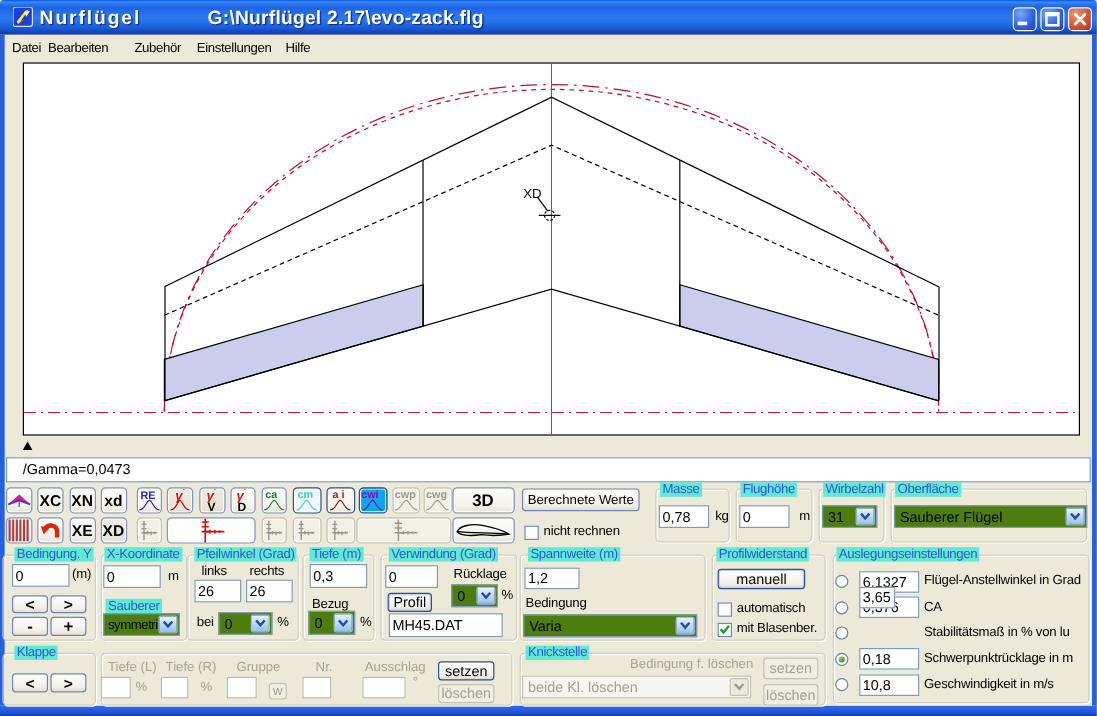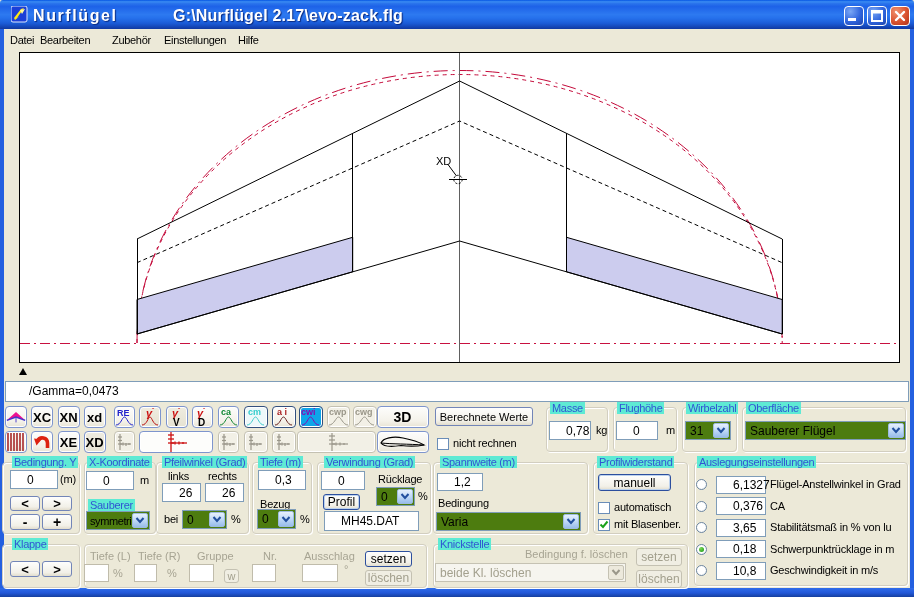--- a/index.html
+++ b/index.html
@@ -10,28 +10,28 @@
 #bR{position:absolute;left:910px;top:29px;width:4px;height:559px;background:#2460e0;}
 #bB{position:absolute;left:0;top:588px;width:914px;height:9px;background:linear-gradient(180deg,#2e6ceb 0%,#2257d8 55%,#163f9e 100%);}
 #client{position:absolute;left:4px;top:29px;width:906px;height:559px;background:#ece9d8;}
 .wbtn{position:absolute;top:6px;width:20px;height:20px;border:1px solid #fff;border-radius:4px;}
 .mm{background:radial-gradient(circle at 30% 25%,#7aa7f5 0%,#3065dd 55%,#1e44ad 100%);}
 #min{left:844px;}#max{left:867px;}
 #cls{left:890px;background:radial-gradient(circle at 30% 25%,#f0926f 0%,#da5330 55%,#b13318 100%);}
 .menu{position:absolute;top:34px;font-size:11px;color:#000;letter-spacing:-0.3px;}
 #canvas{position:absolute;left:19px;top:52px;width:881px;height:311px;border:1px solid #000;background:#fff;}
 #tri{position:absolute;left:19px;top:368px;width:0;height:0;border-left:4px solid transparent;border-right:4px solid transparent;border-bottom:7px solid #000;}
-#status{position:absolute;left:5px;top:381px;width:904px;height:21px;border:1px solid #7f9db9;background:#fff;font-size:12px;line-height:19px;padding-left:23px;}
+#status{position:absolute;left:5px;top:381px;width:904px;height:21px;border:1px solid #7f9db9;background:#fff;font-size:12px;line-height:19px;padding-left:13px;}
 .tb{position:absolute;height:22px;border:1px solid #7e95cd;border-radius:4px;background:linear-gradient(180deg,#fdfdfc 0%,#f4f2ea 70%,#e8e4d4 100%);box-shadow:inset 0 0 0 1px #fff;display:flex;align-items:center;justify-content:center;font-weight:bold;font-size:13px;color:#000;}
 .tb.on{background:linear-gradient(180deg,#efece0 0%,#e6e2d2 100%);}
 .tb.dk{border-color:#33507e;}
 .tb.dis{border-color:#c4c1b2;background:#f2f0e6;}
 .cap{position:absolute;color:#3156d2;font-size:11px;letter-spacing:-0.3px;background:#5eead4;padding:0 2px;white-space:nowrap;}
 .grp{position:absolute;border:1px solid #d2cec0;border-radius:4px;box-shadow:1px 1px 0 #fff inset, 1px 1px 0 #fff;}
-.inp{position:absolute;border:1px solid #7f9db9;background:#fff;font-size:12px;padding-left:16px;display:flex;align-items:center;white-space:nowrap;}
+.inp{position:absolute;border:1px solid #7f9db9;background:#fff;font-size:12px;padding-left:2px;display:flex;align-items:center;white-space:nowrap;}
 .lbl13{position:absolute;font-size:11px;color:#000;white-space:nowrap;letter-spacing:-0.2px;}
 .dlbl{position:absolute;font-size:11px;color:#a7a493;white-space:nowrap;}
 .btn{position:absolute;border:1px solid #7285b8;border-radius:3px;background:linear-gradient(180deg,#fefefd 0%,#f2f0e8 75%,#e2ddcd 100%);display:flex;align-items:center;justify-content:center;font-size:12px;color:#000;}
 .btn.dk{border:1px solid #2c4f9e;box-shadow:0 0 0 1px #bcd2ee inset;}
 .btn.dis{border-color:#c4c1b2;background:#f0eee3;color:#a3a08e;}
 .dinp{position:absolute;border:1px solid #c0bcab;background:#fff;}
 .combo{position:absolute;border:1px solid #7f9db9;background:#4d7c0f;font-size:12px;}
 .combo .t{position:absolute;left:4px;top:50%;transform:translateY(-50%);white-space:nowrap;}
 .combo .a{position:absolute;right:1px;top:1px;bottom:1px;width:16px;border-radius:2px;background:linear-gradient(180deg,#e6f0fc 0%,#c0d9f7 50%,#98bdea 100%);border:1px solid #9ebcdf;display:flex;align-items:center;justify-content:center;}
 .combo.dis{border-color:#c5c2b3;background:#f6f5ef;color:#a3a08e;}
@@ -411,21 +411,21 @@
 
  <div class="grp" style="left:694px;top:462px;width:214px;height:124px"></div>
  <span class="cap" style="left:697px;top:456px">Auslegungseinstellungen</span>
  <div class="radio" style="left:696px;top:479px"></div>
  <div class="inp" style="left:716px;top:476px;width:50px;height:18px">6,1327</div>
  <span class="lbl13" style="left:770px;top:478px">Flügel-Anstellwinkel in Grad</span>
  <div class="radio" style="left:696px;top:501px"></div>
  <div class="inp" style="left:716px;top:497px;width:50px;height:18px">0,376</div>
  <span class="lbl13" style="left:770px;top:500px">CA</span>
  <div class="radio" style="left:696px;top:522px"></div>
- <div class="inp" style="left:716px;top:519px;width:50px;height:18px">3,65</div>
+ <div class="inp" style="left:716px;top:489px;width:30px;height:18px">3,65</div>
  <span class="lbl13" style="left:770px;top:521px">Stabilitätsmaß in % von lu</span>
  <div class="radio" style="left:696px;top:544px;display:flex;align-items:center;justify-content:center">
       <span style="width:5px;height:5px;border-radius:50%;background:radial-gradient(circle at 35% 30%,#7ed957,#0f930f)"></span>
     </div>
  <div class="inp" style="left:716px;top:540px;width:50px;height:18px">0,18</div>
  <span class="lbl13" style="left:770px;top:543px">Schwerpunktrücklage in m</span>
  <div class="radio" style="left:696px;top:565px"></div>
  <div class="inp" style="left:716px;top:562px;width:50px;height:18px">10,8</div>
  <span class="lbl13" style="left:770px;top:564px">Geschwindigkeit in m/s</span>
 

